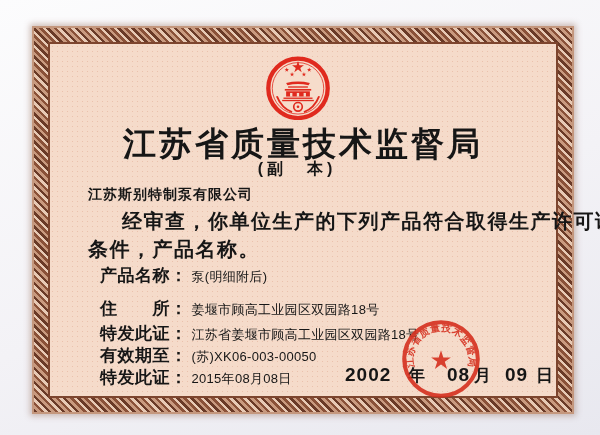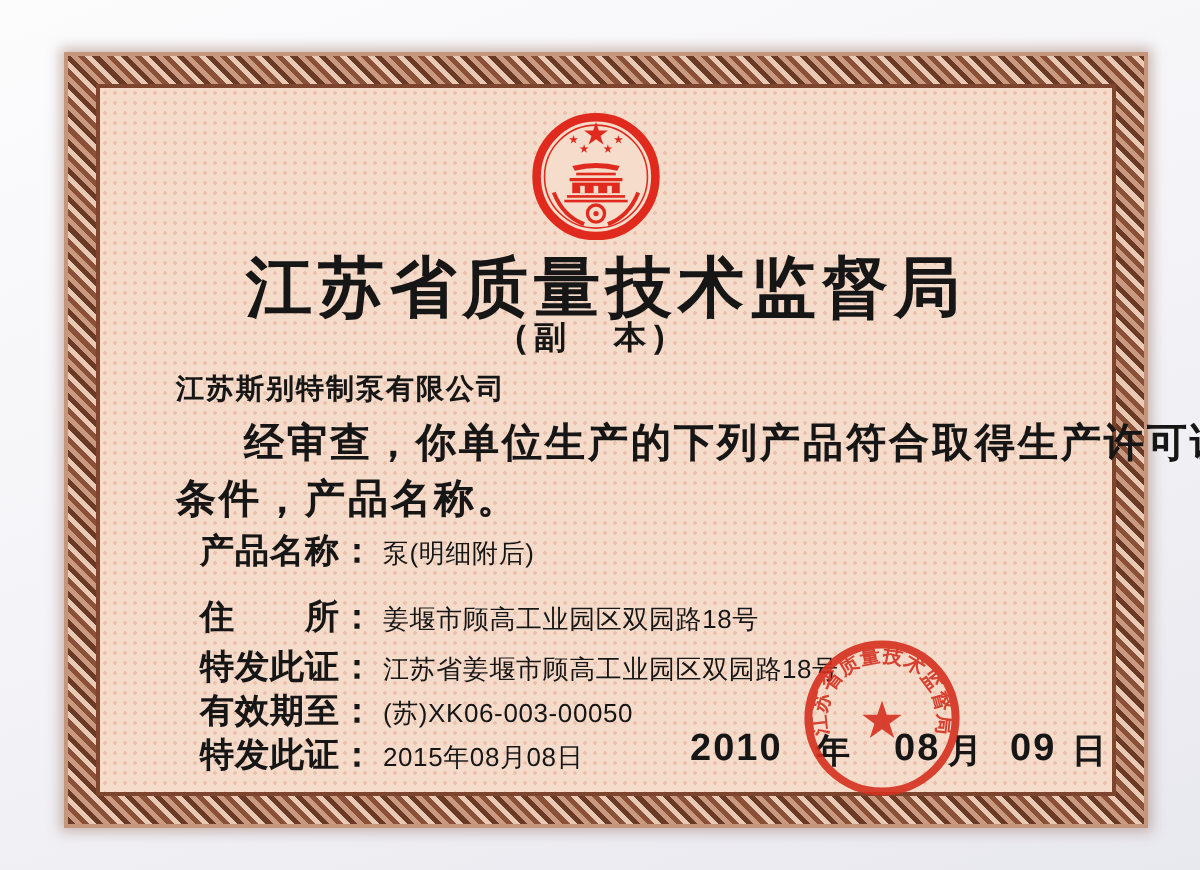--- a/index.html
+++ b/index.html
@@ -92,21 +92,21 @@
         <span class="lbl">有效期至：</span>
         <span class="val">(苏)XK06-003-00050</span>
       </div>
       <div class="abs row row-expiry">
         <span class="lbl">特发此证：</span>
         <span class="val">2015年08月08日</span>
       </div>
 
 
       <div class="abs dateline">
-        <span class="d-num d-year">2010</span>
+        <span class="d-num d-year">2002</span>
         <span class="d-unit u-year">年</span>
         <span class="d-num d-month">08</span>
         <span class="d-unit u-month">月</span>
         <span class="d-num d-day">09</span>
         <span class="d-unit u-day">日</span>
       </div>
 
       <svg class="abs seal" viewBox="0 0 100 100">
         <defs>
           <path id="star-s" d="M0,-1 L0.225,-0.309 L0.951,-0.309 L0.363,0.118 L0.588,0.809 L0,0.382 L-0.588,0.809 L-0.363,0.118 L-0.951,-0.309 L-0.225,-0.309 Z"></path>

